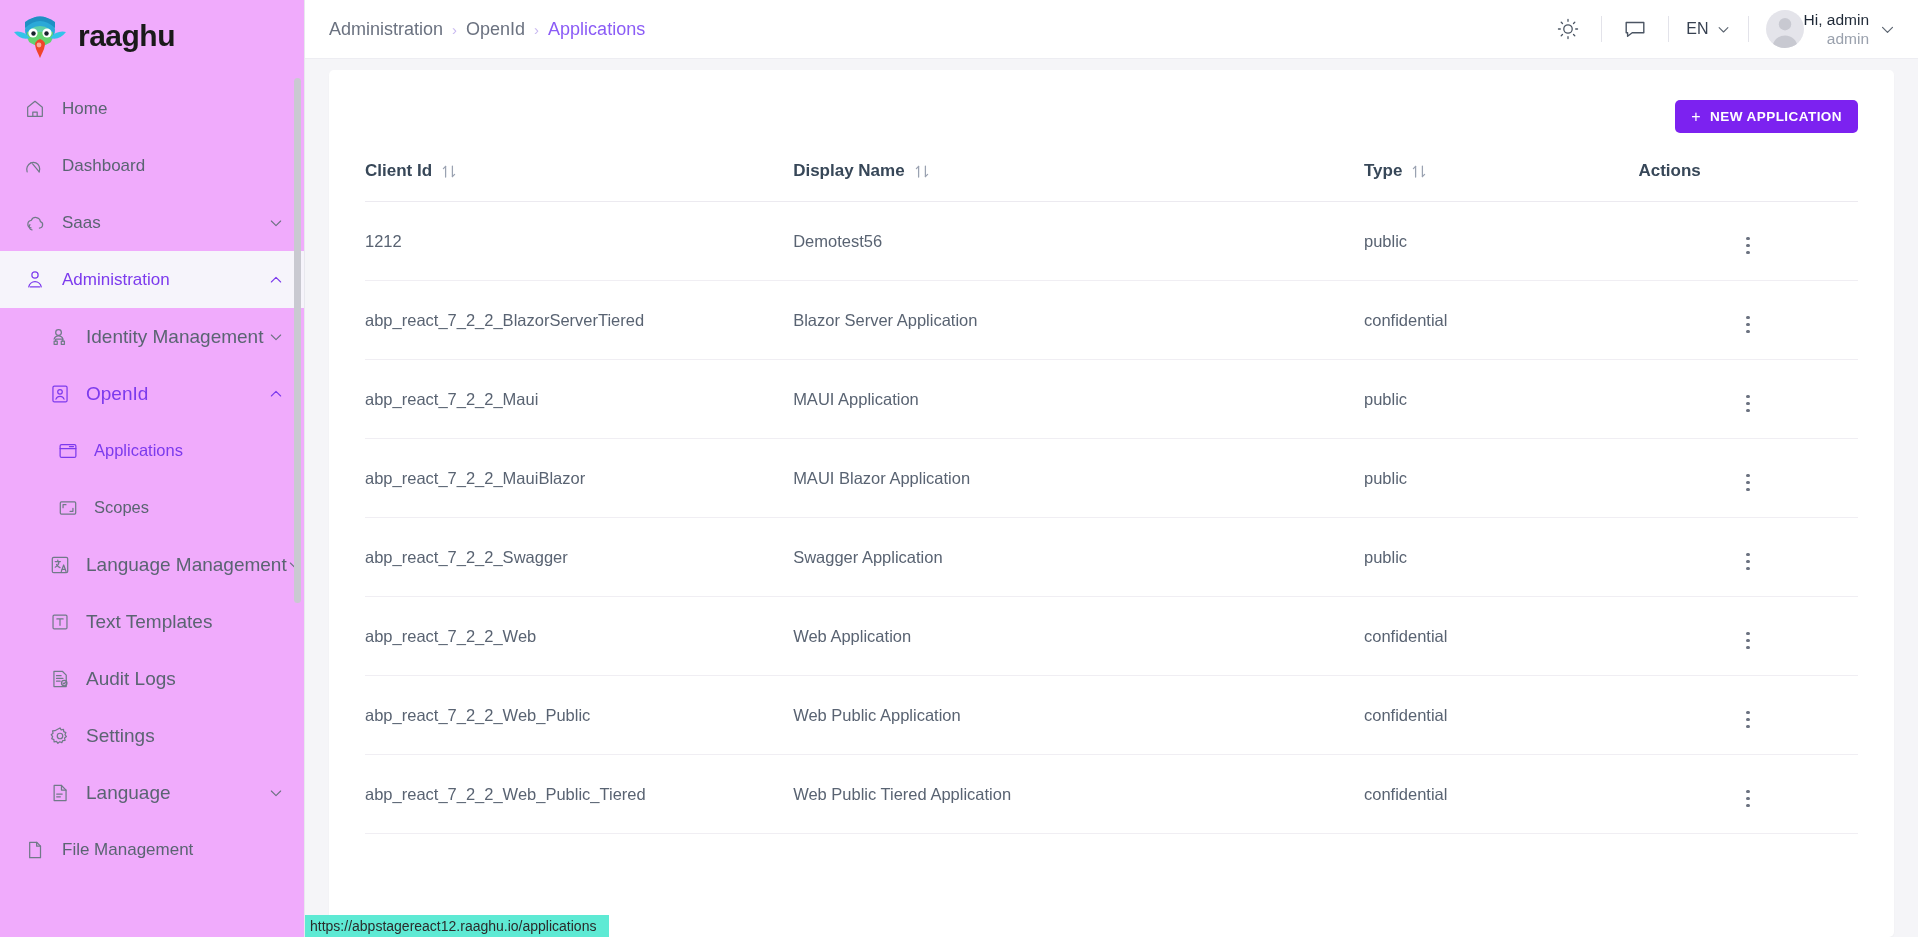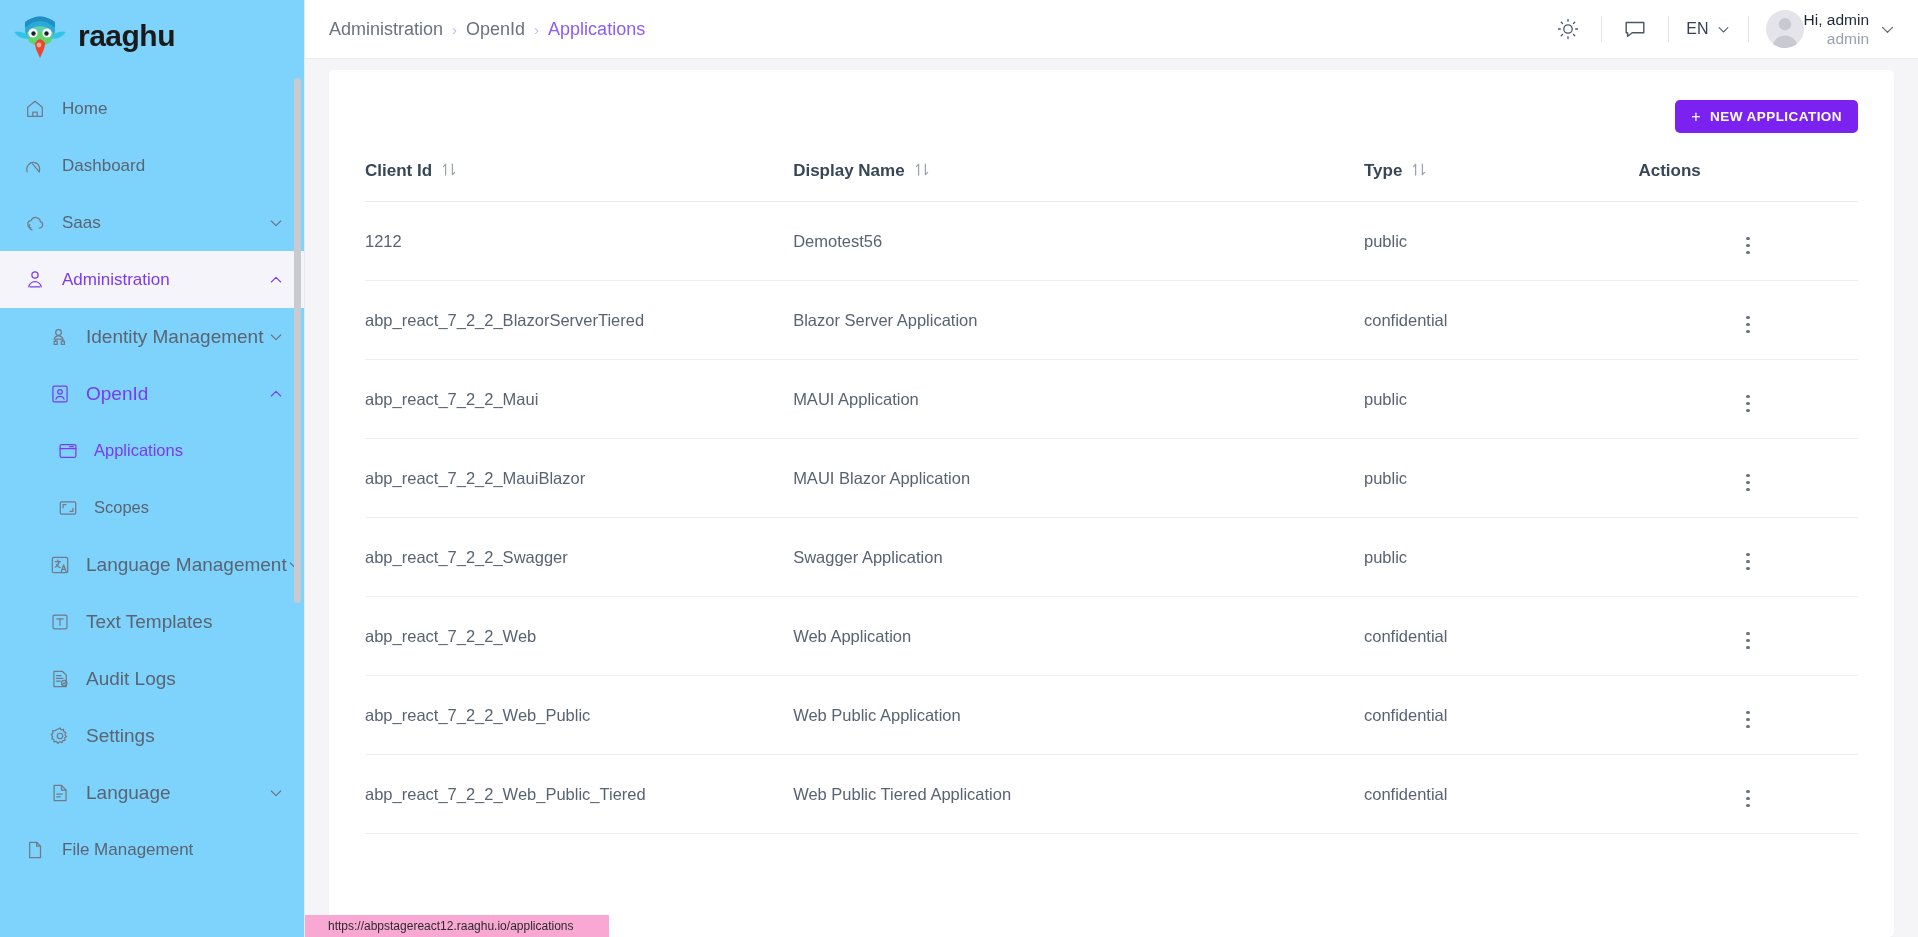--- a/index.html
+++ b/index.html
@@ -7,21 +7,21 @@
     width: 1918px; height: 937px;
     font-family: "Liberation Sans", sans-serif;
     background: #ffffff;
     overflow: hidden;
   }
   .app { position: relative; width: 1918px; height: 937px; display: flex; }
 
   
   .sidebar {
     width: 305px; height: 937px;
-    background: #7dd3fc;
+    background: #f0abfc;
     border-right: 1px solid #e8e8ee;
     position: relative;
     flex: 0 0 305px;
   }
   .brand {
     height: 72px;
     display: flex; align-items: center;
     padding-left: 12px;
     gap: 10px;
   }
@@ -155,21 +155,21 @@
   .btn-new .plus { font-size: 16px; font-weight: 400; line-height: 1; }
 
   table.grid { width: 100%; border-collapse: collapse; table-layout: fixed; }
   table.grid th {
     text-align: left;
     font-size: 17px; font-weight: 700; color: #374758;
     padding: 18px 0 20px 0;
     border-bottom: 1px solid #eceaf0;
     white-space: nowrap;
   }
-  table.grid th .sortwrap { display: inline-flex; gap: 9px; }
+  table.grid th .sortwrap { display: inline-flex; align-items: center; gap: 9px; }
   table.grid td {
     font-size: 16.5px; color: #596372;
     padding: 23px 0 22px 0;
     border-bottom: 1px solid #f0eef3;
     white-space: nowrap; overflow: hidden; text-overflow: ellipsis;
   }
   table.grid tr:last-child td { border-bottom: 1px solid #f0eef3; }
   .col-client { width: 390px; }
   .col-display { width: 520px; }
   .col-type { width: 250px; }
@@ -179,25 +179,25 @@
   .dots {
     display: inline-flex; flex-direction: column; gap: 3.5px;
     cursor: pointer; padding: 4px 10px;
   }
   .dots i { width: 3.5px; height: 3.5px; border-radius: 50%; background: #6b7280; display: block; }
 
   
   .statusbar {
     position: absolute; left: 0; bottom: 0;
     height: 22px;
-    background: #f9a8d4;
+    background: #5eead4;
     color: #2b2b2b;
-    font-size: 12px;
+    font-size: 14px;
     display: flex; align-items: center;
-    padding: 0 23px;
+    padding: 0 5px;
     z-index: 50;
     font-family: "Liberation Sans", sans-serif;
     white-space: nowrap;
   }
   svg { display: block; }
 </style>
 </head>
 <body>
 
 <div class="app">

